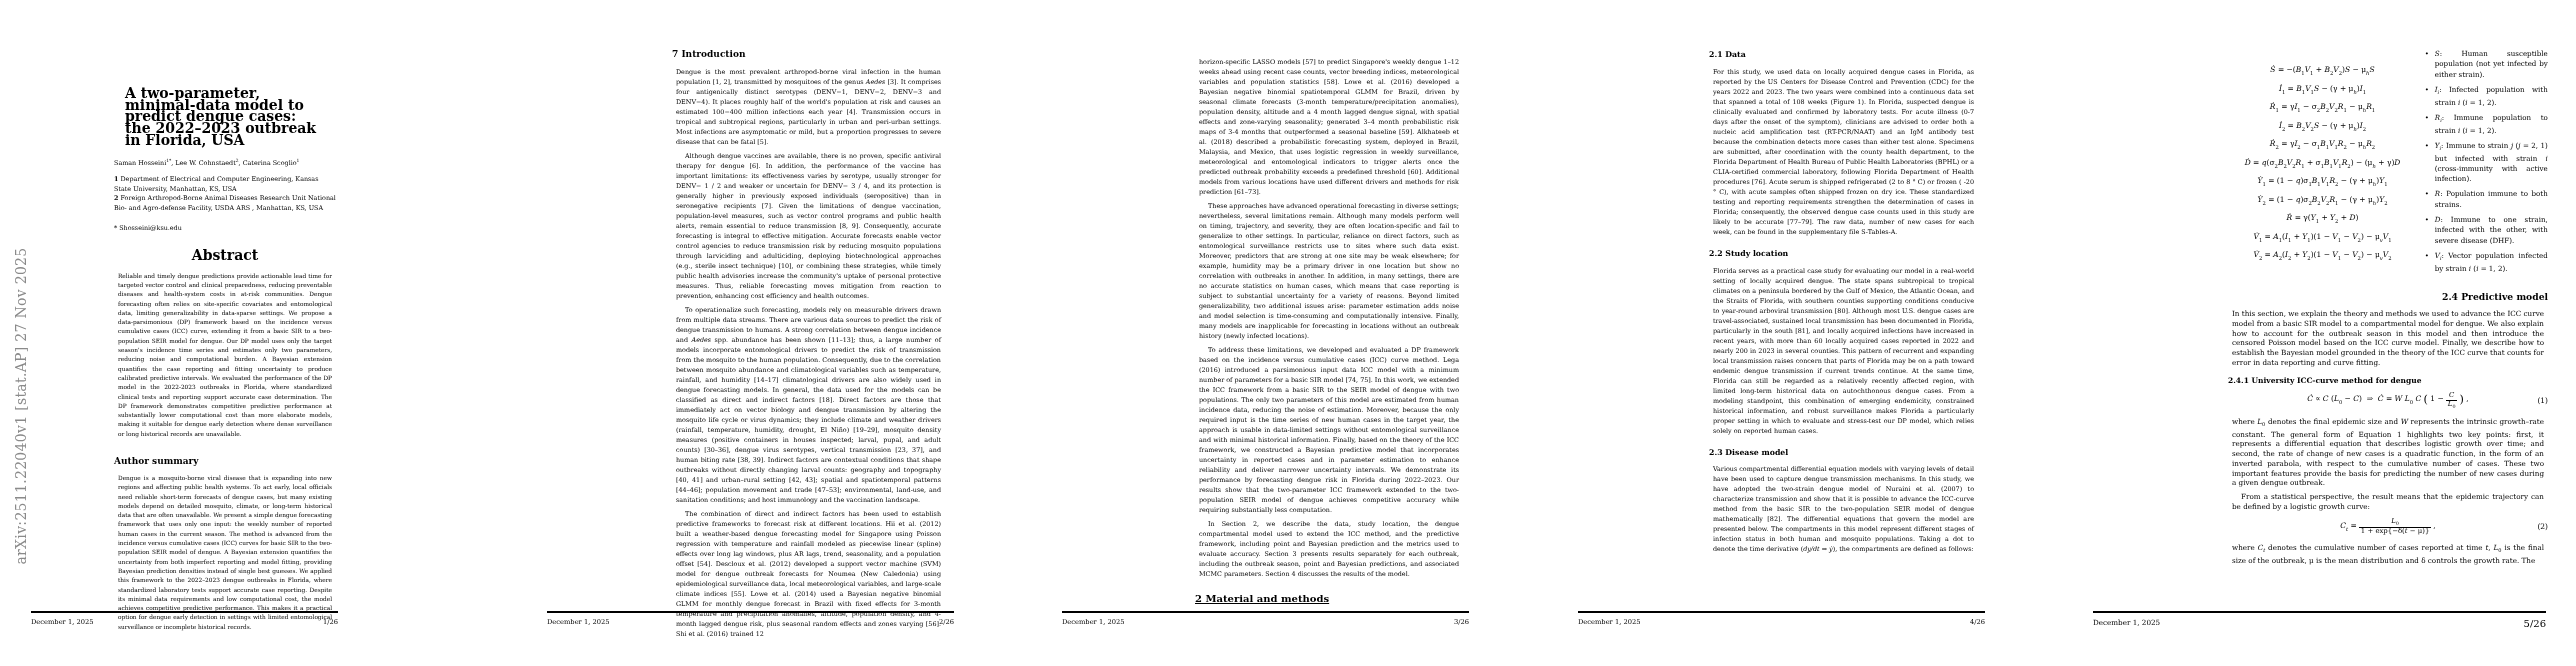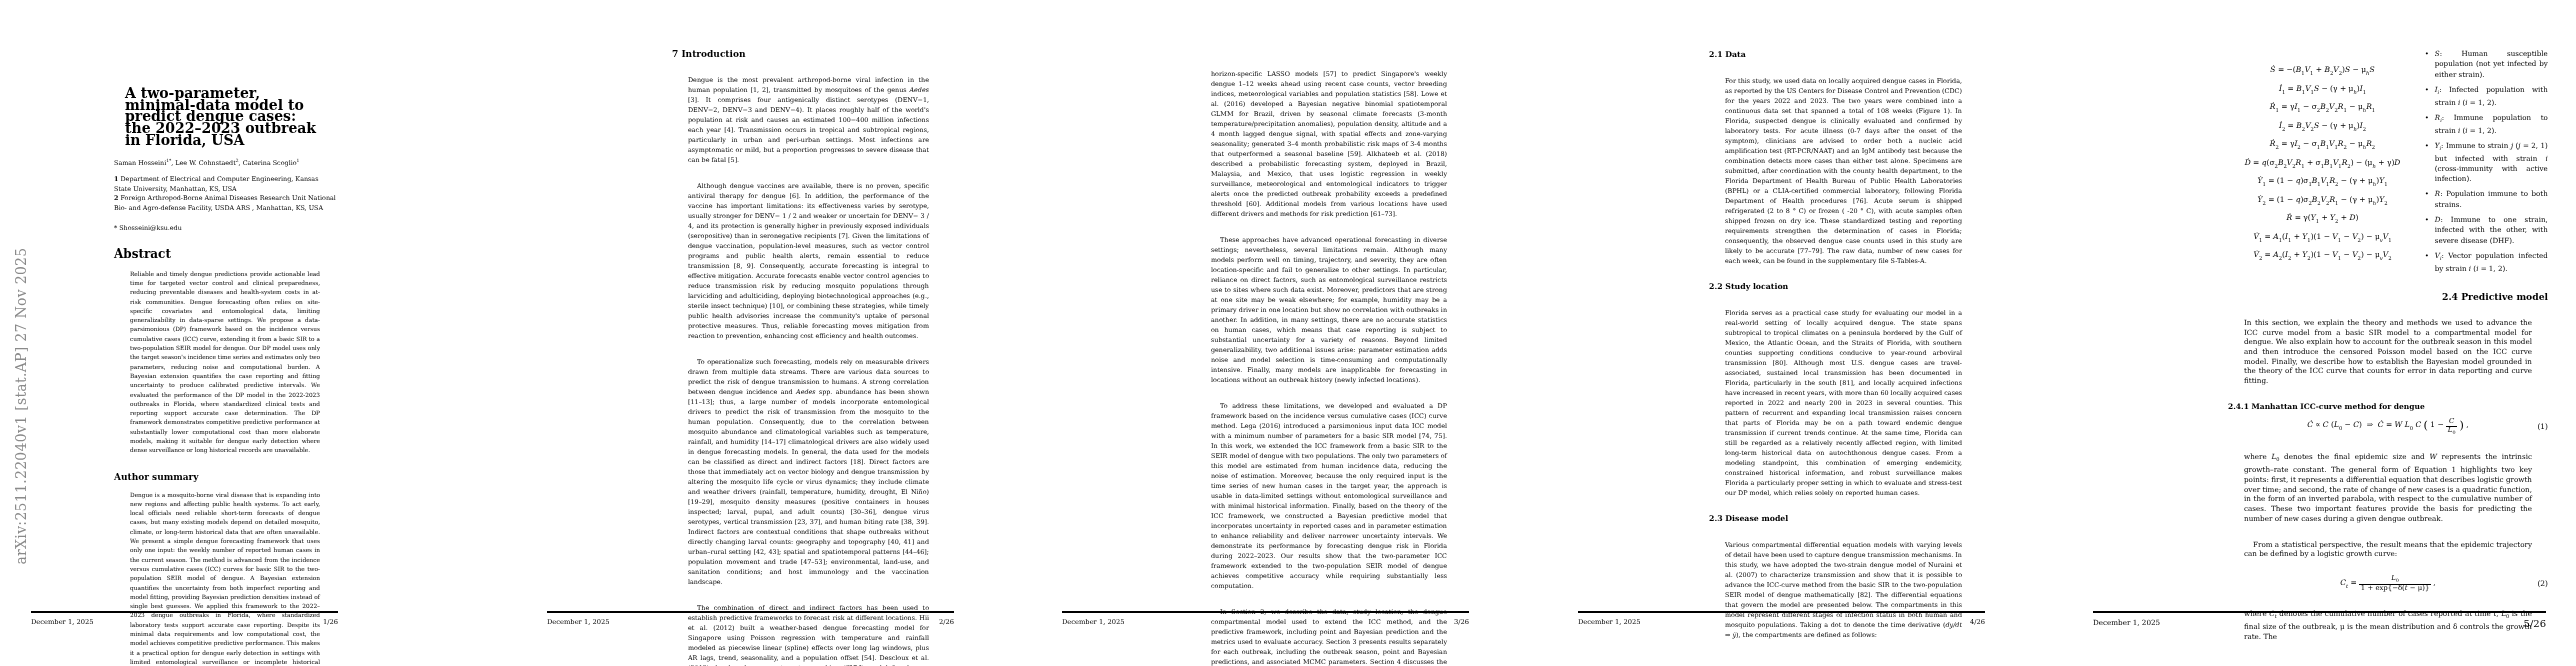--- a/index.html
+++ b/index.html
@@ -2,30 +2,30 @@
 <html style="font-size:9px"><head>
 <meta charset="utf-8">
 <style>
   html,body{margin:0;padding:0;background:#ffffff;}
   #canvas{position:relative;width:2576px;height:667px;background:#ffffff;overflow:hidden;
           font-family:"DejaVu Serif","Liberation Serif",serif;color:#000;}
   .page{position:absolute;top:0;width:515px;height:667px;background:#fff;overflow:hidden;}
   #p1{left:0}#p2{left:515px}#p3{left:1030px}#p4{left:1546px}#p5{left:2061px}
 
   .content{position:absolute;}
-  p{margin:16px;text-align:justify;}
+  p{margin:4px;text-align:justify;}
   .ind{text-indent:9px;}
 
   
   #p1 .content{left:114px;top:77px;width:222px;}
   .paper-title{font-size:14px;line-height:11.7px;font-weight:bold;margin:11px;}
   .authors{margin-top:9.4px;font-size:6.4px;}
   .affils{margin-top:8.3px;font-size:6.4px;line-height:9.7px;text-align:left;}
   .email{margin-top:10.6px;font-size:6.4px;}
-  .h-abs{font-size:12px;font-weight:bold;margin:15px 0 0 0;}
+  .h-abs{font-size:14px;font-weight:bold;margin:15px 0 0 0;text-align:center;}
   .absbody{margin-top:8.3px;font-size:5.8px;line-height:9.3px;}
   .h-sum{font-size:9px;font-weight:bold;margin:16.7px 0 0 0;}
   .sumbody{margin-top:8.3px;font-size:5.8px;line-height:9.3px;}
 
   .wm{position:absolute;left:21px;top:406px;width:0;height:0;}
   .wm span{position:absolute;left:0;top:0;white-space:nowrap;
            transform:translate(-50%,-50%) rotate(-90deg);
            font-size:14px;color:#8a8a8a;letter-spacing:0.3px;}
 
   
@@ -151,21 +151,21 @@
           <div class="bullet"><i>I</i><sub><i>i</i></sub>: Infected population with strain <i>i</i> (<i>i</i> = 1, 2).</div>
           <div class="bullet"><i>R</i><sub><i>i</i></sub>: Immune population to strain <i>i</i> (<i>i</i> = 1, 2).</div>
           <div class="bullet"><i>Y</i><sub><i>i</i></sub>: Immune to strain <i>j</i> (<i>j</i> = 2, 1) but infected with strain <i>i</i> (cross-immunity with active infection).</div>
           <div class="bullet"><i>R</i>: Population immune to both strains.</div>
           <div class="bullet"><i>D</i>: Immune to one strain, infected with the other, with severe disease (DHF).</div>
           <div class="bullet"><i>V</i><sub><i>i</i></sub>: Vector population infected by strain <i>i</i> (<i>i</i> = 1, 2).</div>
         </div>
       </div>
       <h2 class="h-24">2.4 Predictive model</h2>
       <p>In this section, we explain the theory and methods we used to advance the ICC curve model from a basic SIR model to a compartmental model for dengue. We also explain how to account for the outbreak season in this model and then introduce the censored Poisson model based on the ICC curve model. Finally, we describe how to establish the Bayesian model grounded in the theory of the ICC curve that counts for error in data reporting and curve fitting.</p>
-      <h3 class="h-241">2.4.1 Manhattan ICC-curve method for dengue</h3>
+      <h3 class="h-241">2.4.1 University ICC-curve method for dengue</h3>
       <div class="eqrow">
         <span><i>Ċ</i> ∝ <i>C</i> (<i>L</i><sub>0</sub> − <i>C</i>) &nbsp;⇒&nbsp; <i>Ċ</i> = <i>W</i> <i>L</i><sub>0</sub> <i>C</i> <span class="par">(</span> 1 − <span class="frac"><span class="num"><i>C</i></span><span class="den"><i>L</i><sub>0</sub></span></span> <span class="par">)</span> ,</span>
         <span class="eqno">(1)</span>
       </div>
       <p>where <i>L</i><sub>0</sub> denotes the final epidemic size and <i>W</i> represents the intrinsic growth–rate constant. The general form of Equation 1 highlights two key points: first, it represents a differential equation that describes logistic growth over time; and second, the rate of change of new cases is a quadratic function, in the form of an inverted parabola, with respect to the cumulative number of cases. These two important features provide the basis for predicting the number of new cases during a given dengue outbreak.</p>
       <p class="ind">From a statistical perspective, the result means that the epidemic trajectory can be defined by a logistic growth curve:</p>
       <div class="eqrow">
         <span><i>C</i><sub><i>t</i></sub> = <span class="frac"><span class="num"><i>L</i><sub>0</sub></span><span class="den">1 + exp{−δ(<i>t</i> − μ)}</span></span> ,</span>
         <span class="eqno">(2)</span>
       </div>

